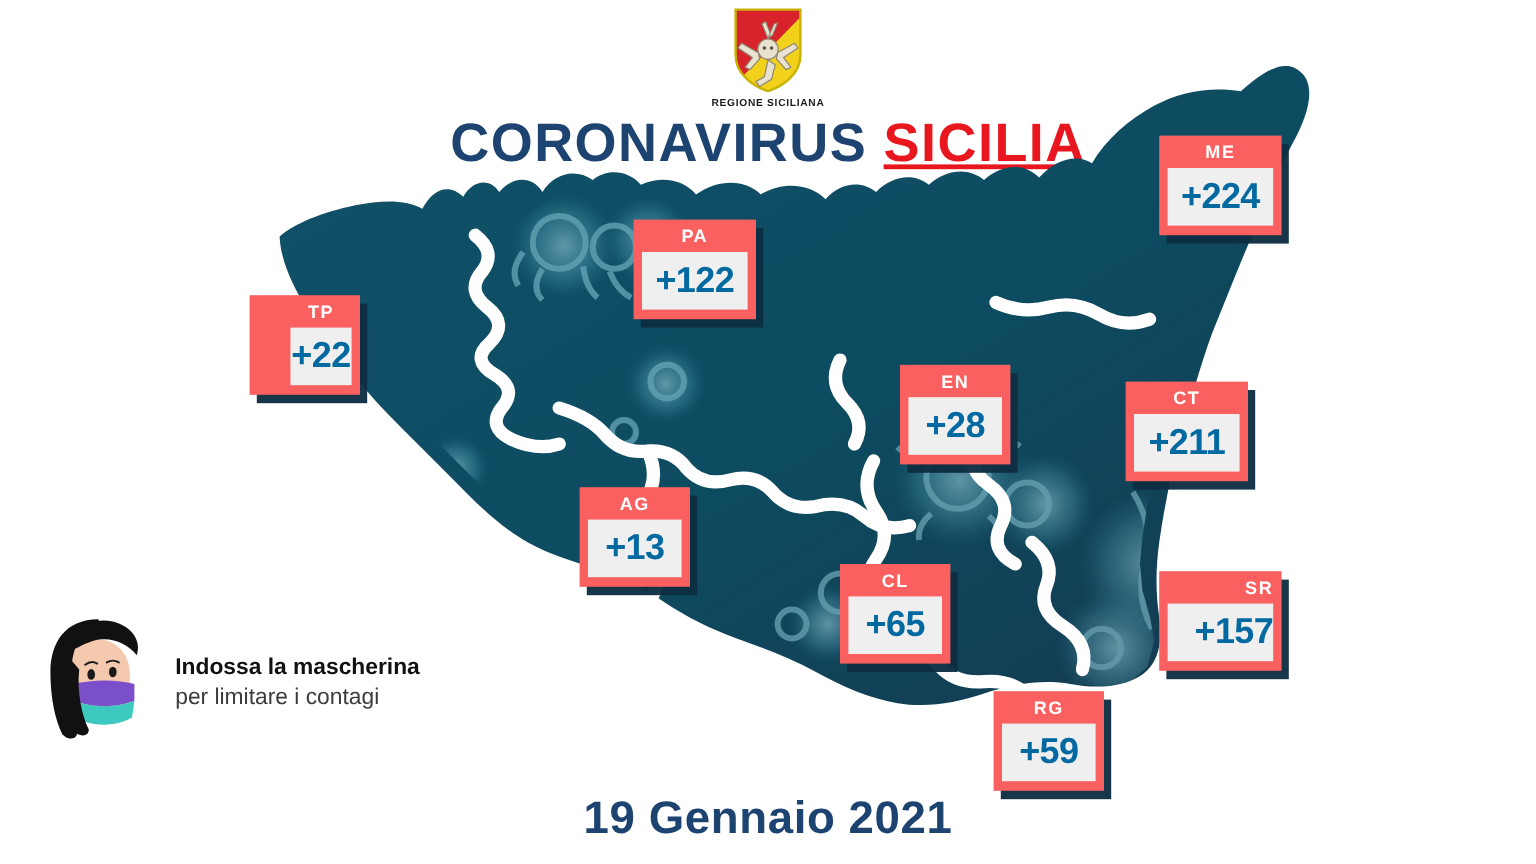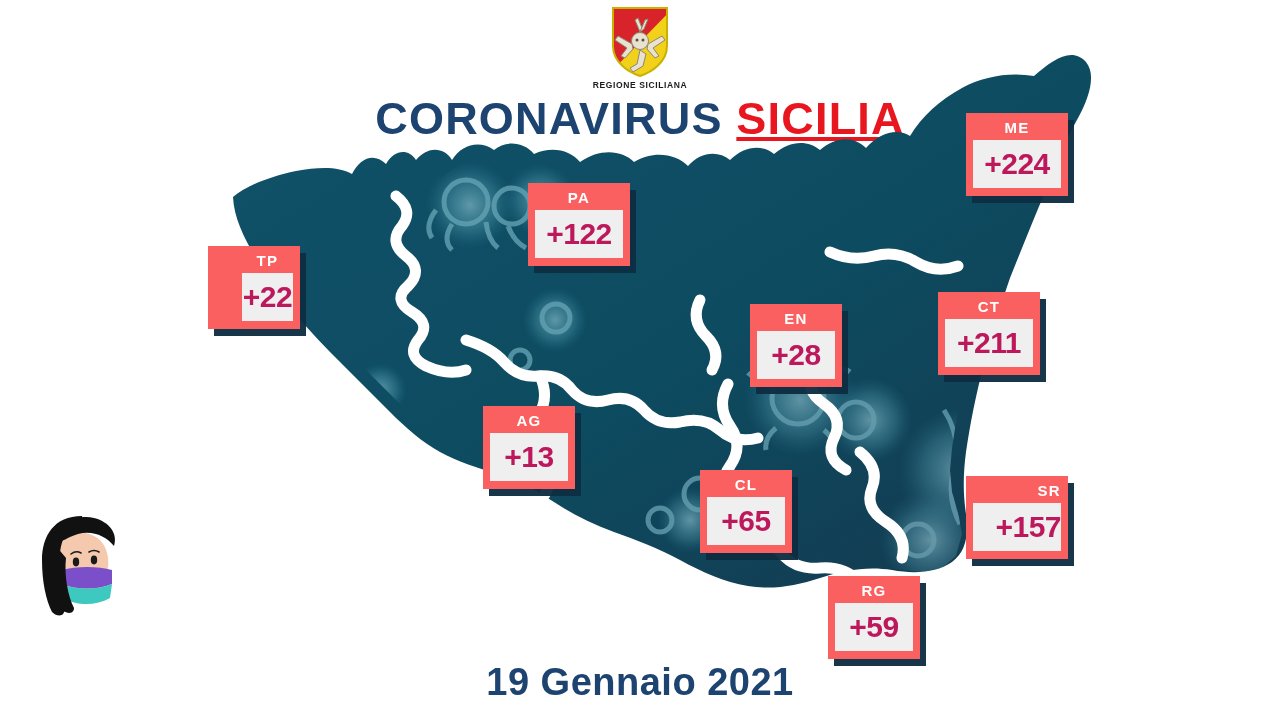--- a/index.html
+++ b/index.html
@@ -51,21 +51,21 @@
     color:#ffffff;
     font-weight:bold;
     font-size:15px;
     letter-spacing:1.3px;
     line-height:18px;
     display:block;
   }
   .stat .num{
     display:block;
     background:#efefef;
-    color:#be185d;
+    color:#0369a1;
     font-weight:bold;
     font-size:30px;
     letter-spacing:-.5px;
     line-height:48px;
     margin-top:3px;
   }
 
   
   .mask-note{
     position:absolute;left:32px;top:512px;
@@ -258,21 +258,21 @@
       <span class="num">+224</span>
     </div>
     <div class="stat" style="left:483px;top:406px;width:92px;">
       <span class="code">AG</span>
       <span class="num">+13</span>
     </div>
     <div class="stat" style="left:750px;top:304px;width:92px;">
       <span class="code">EN</span>
       <span class="num">+28</span>
     </div>
-    <div class="stat" style="left:938px;top:292px;width:102px;">
+    <div class="stat" style="left:938px;top:318px;width:102px;">
       <span class="code">CT</span>
       <span class="num">+211</span>
     </div>
     <div class="stat" style="left:700px;top:470px;width:92px;">
       <span class="code">CL</span>
       <span class="num">+65</span>
     </div>
     <div class="stat" style="left:966px;top:476px;width:102px;text-align:right;">
       <span class="code">SR</span>
       <span class="num">+157</span>
@@ -304,17 +304,20 @@
 
         <path d="M30 58 C44 54 66 54 80 58 L80 72 C66 78 44 78 30 72 Z" fill="#7a4fc9"></path>
 
         <path d="M30 72 C44 78 66 78 80 72 L78 86 C64 94 44 94 32 86 Z" fill="#3ec9c0"></path>
 
         <path d="M30 58 q-8 6 -6 16" stroke="#9ad9d4" stroke-width="3" fill="none"></path>
 
         <path d="M24 34 C18 52 18 74 26 92 C30 102 42 104 42 96 C36 84 32 64 34 46 Z" fill="#111111"></path>
       </svg>
     </span>
+    <div class="txt">
+      <b>Indossa la mascherina</b><span class="light"> per limitare i contagi</span>
+    </div>
   </div>
 
   <div class="date">19 Gennaio 2021</div>
 
 </div>
 
 </body></html>

